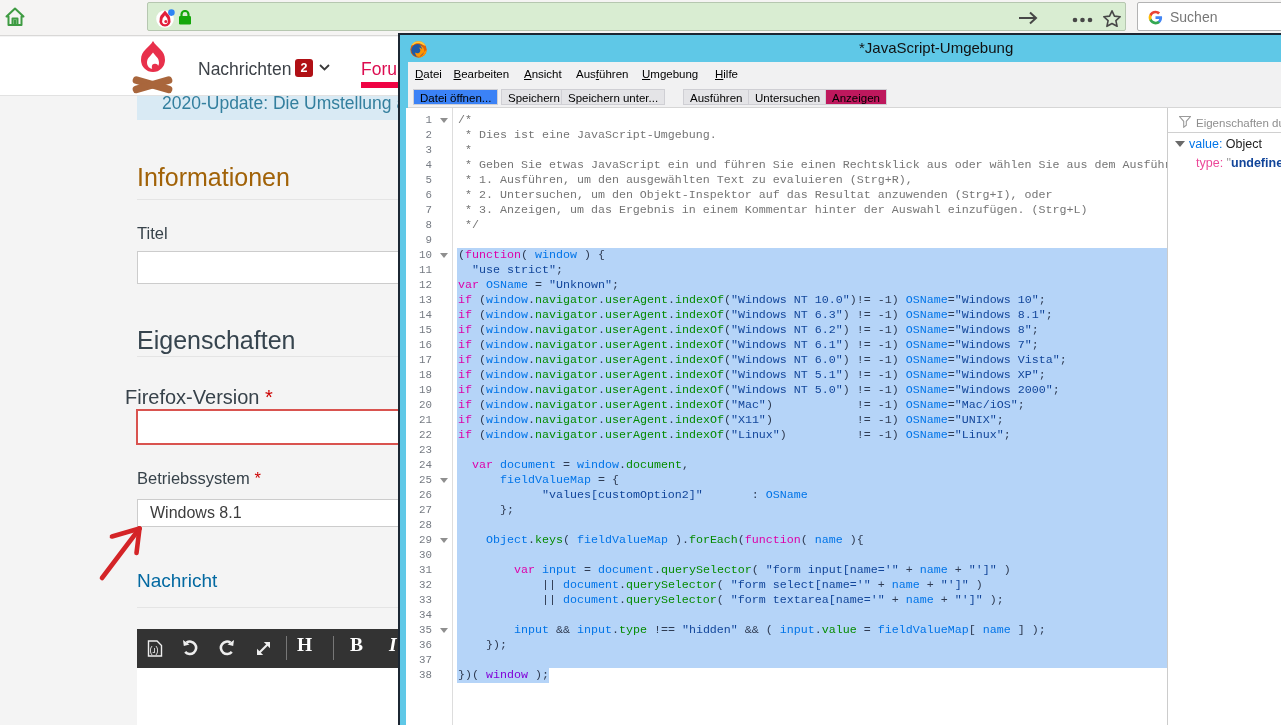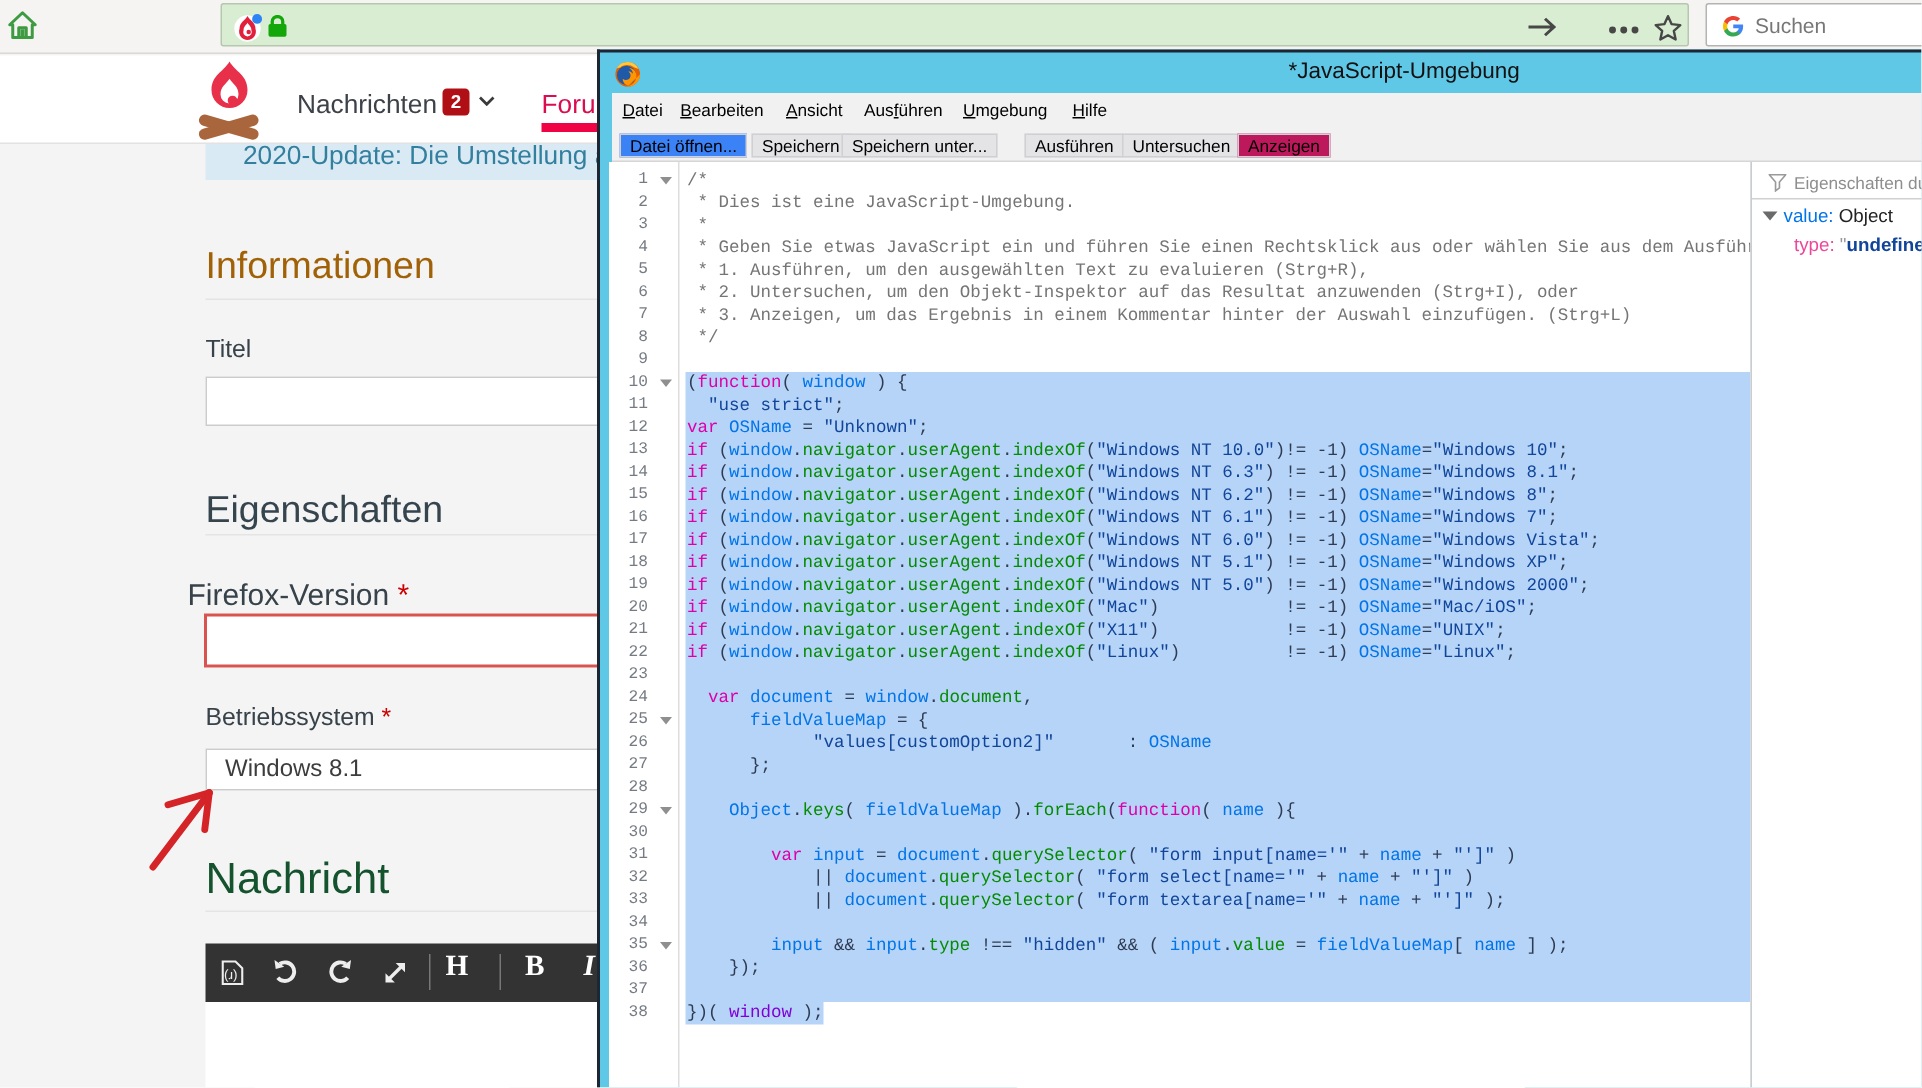--- a/index.html
+++ b/index.html
@@ -98,21 +98,21 @@
 </div>
 
 <svg class="abs" style="left:95px;top:520px;" width="55" height="65" viewBox="0 0 55 65">
   <g stroke="#d42427" stroke-width="4.6" stroke-linecap="round" fill="none">
     <line x1="7" y1="58" x2="44.5" y2="8.5"></line>
     <line x1="44.5" y1="8.5" x2="17" y2="16.5"></line>
     <line x1="44.5" y1="8.5" x2="41.5" y2="33"></line>
   </g>
 </svg>
 
-<div class="abs" style="left:137px;top:570px;font-size:29px;color:#14532d;">Nachricht</div>
+<div class="abs" style="left:137px;top:570px;font-size:19px;color:#0369a1;">Nachricht</div>
 <div class="abs" style="left:137px;top:607px;width:500px;height:1px;background:#e4e4e4;"></div>
 
 <div class="abs" style="left:137px;top:629px;width:500px;height:39px;background:#333333;">
   <svg class="abs" style="left:10px;top:11px;" width="16" height="17" viewBox="0 0 16 17">
     <path d="M1.5 1 H10 L14.5 5.5 V16 H1.5 Z" fill="none" stroke="#eeeeee" stroke-width="1.4"></path>
     <text x="2.4" y="12.5" font-size="9" fill="#eeeeee" font-family="Liberation Sans,sans-serif">(ɹ)</text>
   </svg>
   <svg class="abs" style="left:45px;top:11px;" width="17" height="17" viewBox="0 0 17 17">
     <path d="M4.5 2.6 A6.2 6.2 0 1 1 3.2 11.8" fill="none" stroke="#eeeeee" stroke-width="2.6"></path>
     <path d="M1 0 L1.8 6 L7.5 4.5 Z" fill="#eeeeee"></path>

